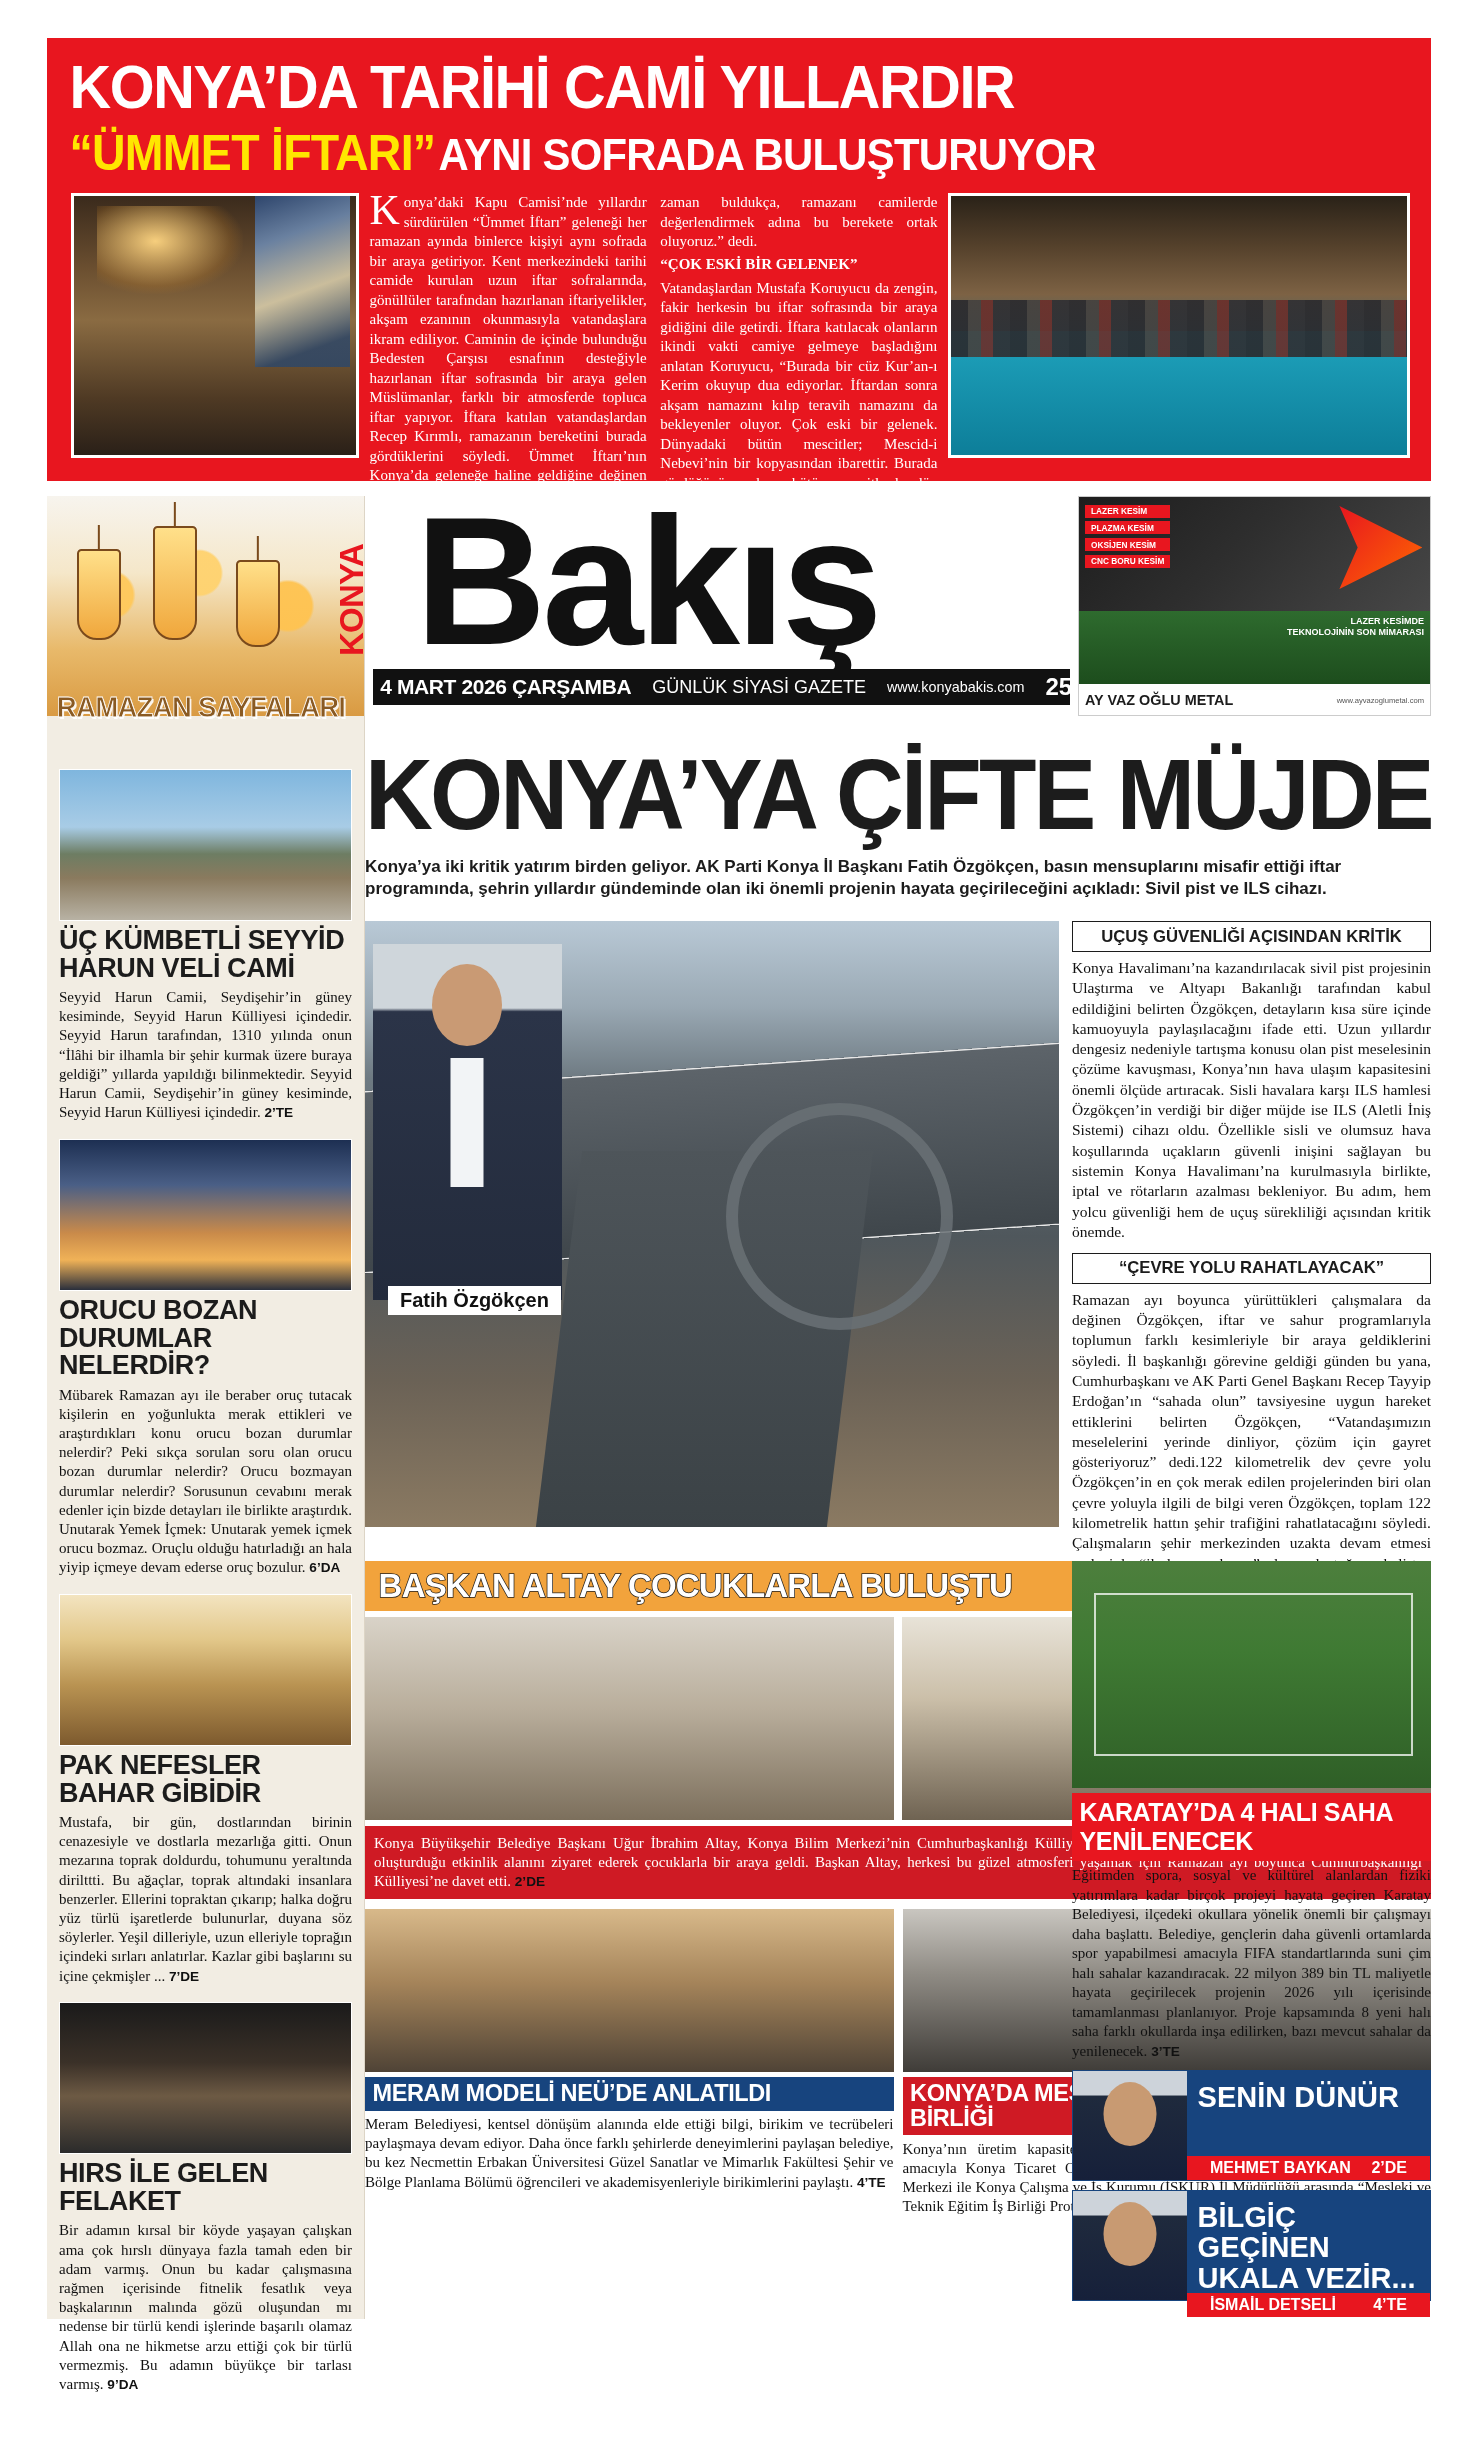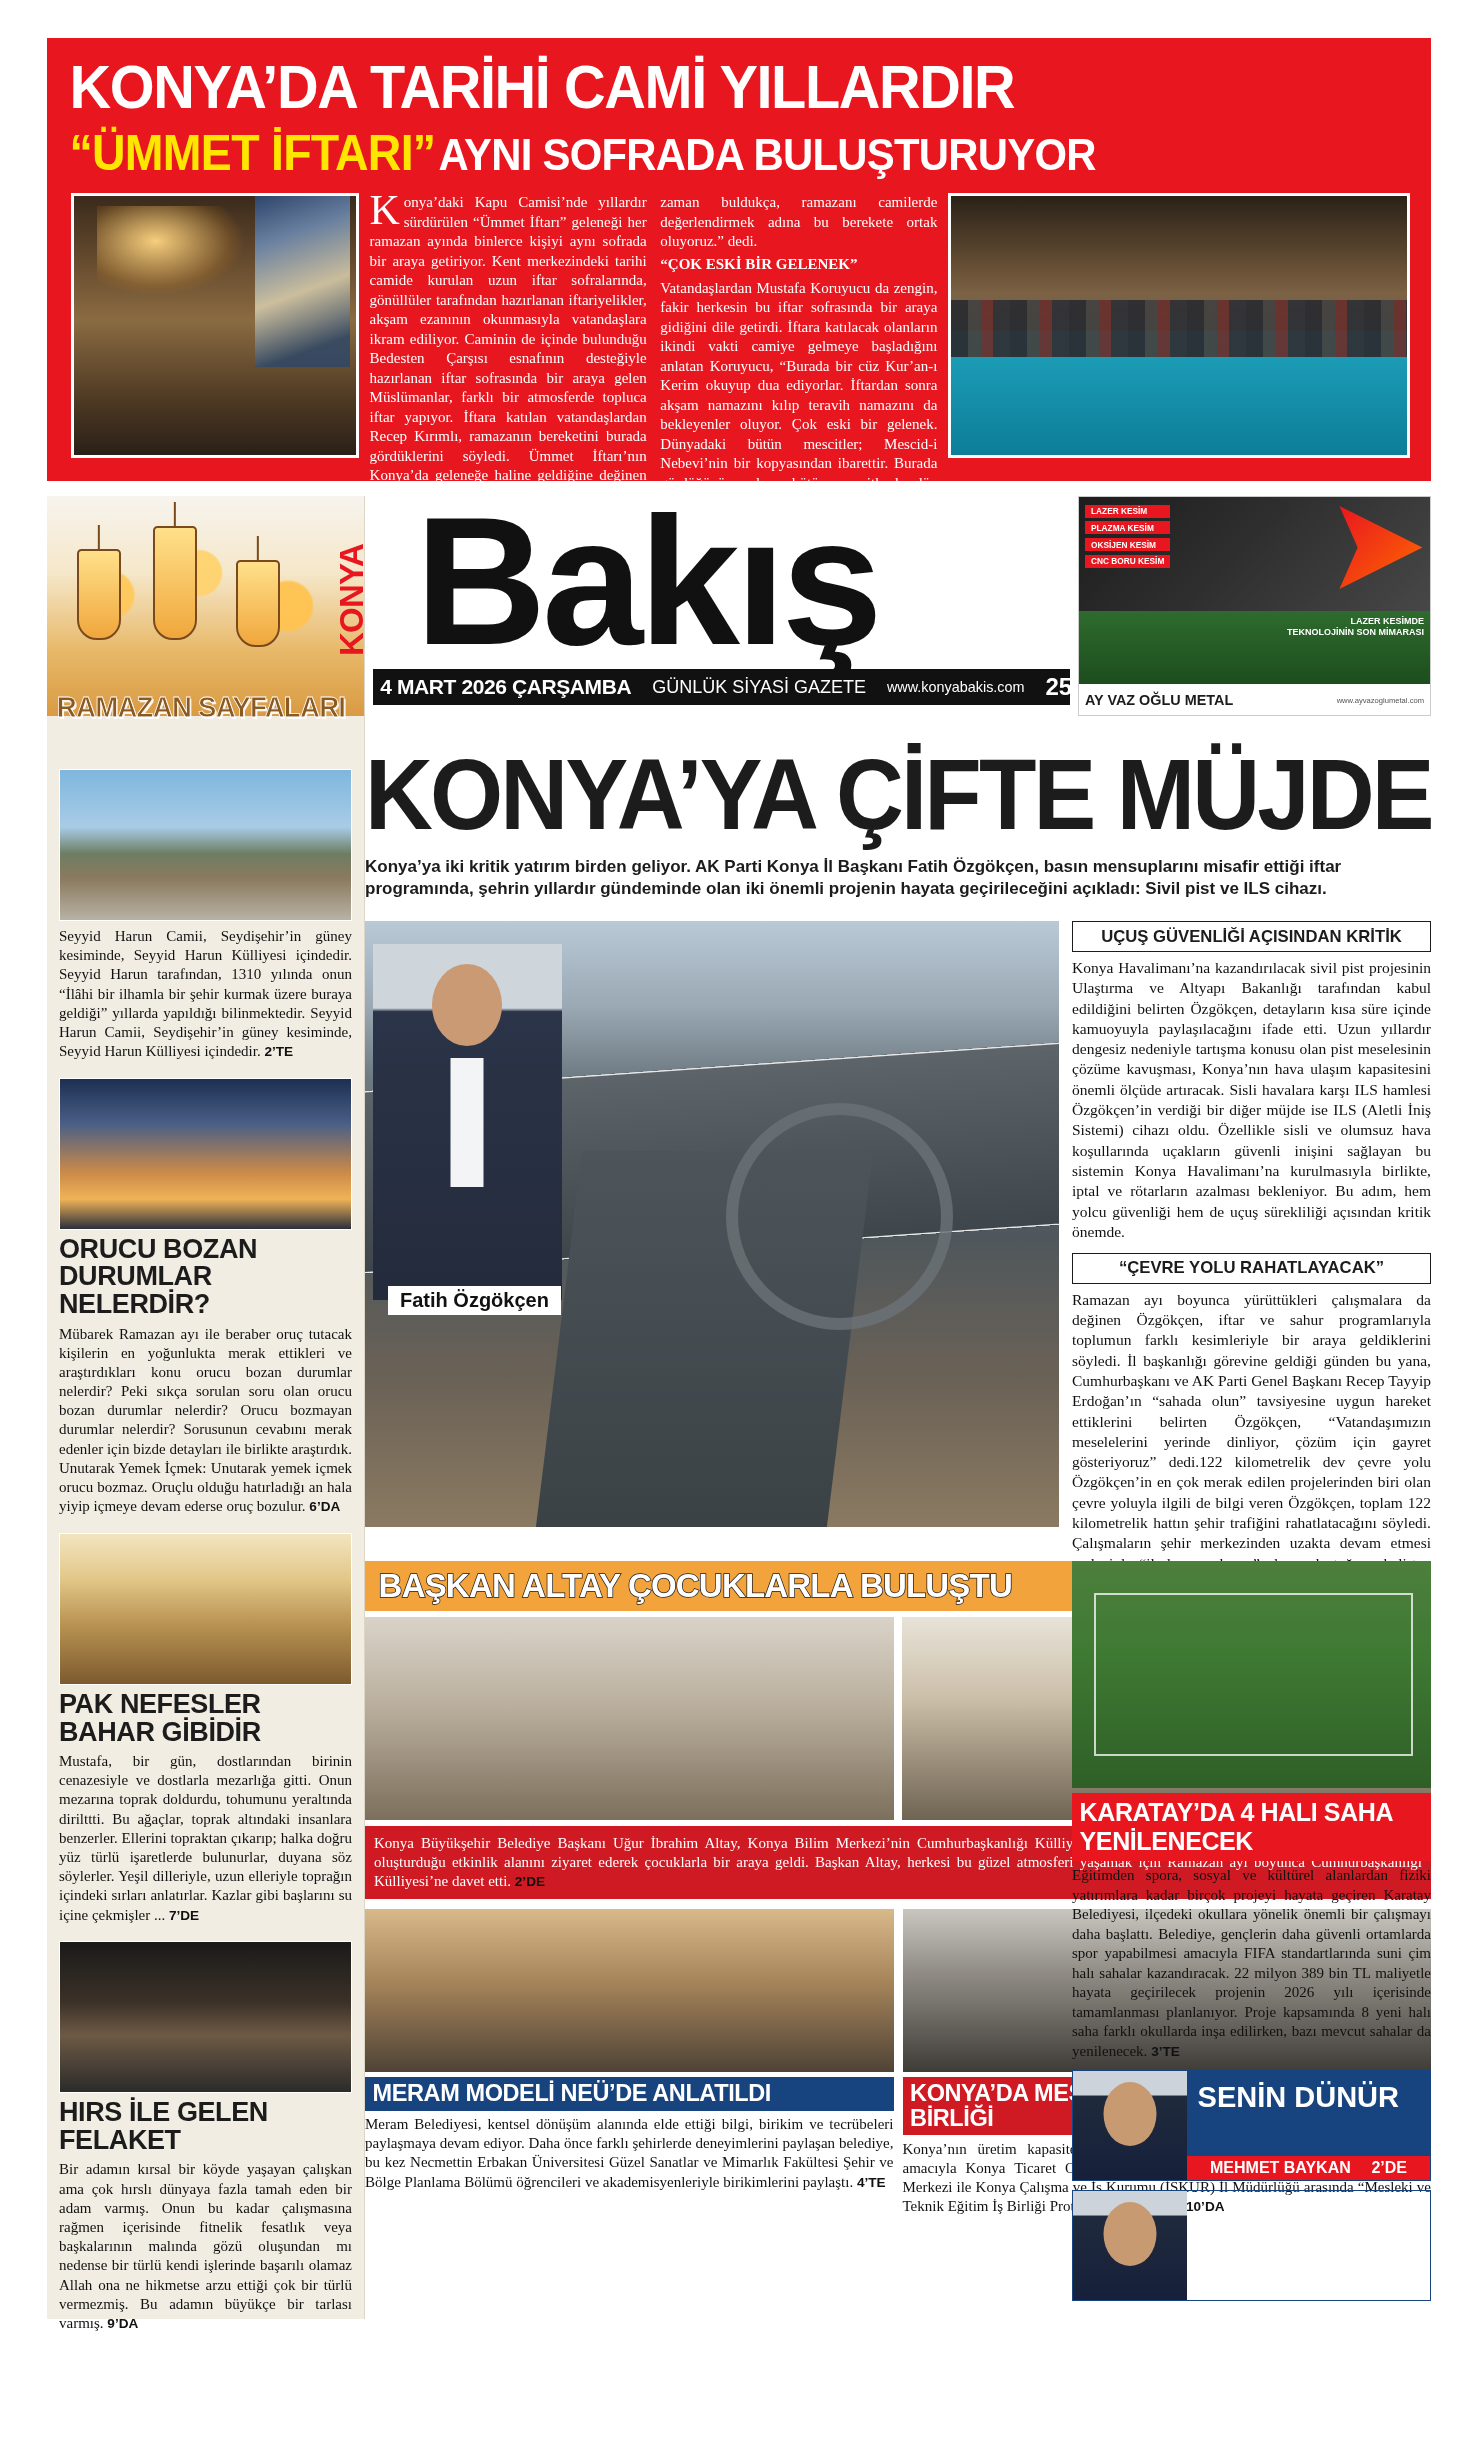--- a/index.html
+++ b/index.html
@@ -634,20 +634,21 @@
   <div class="ramazan-strip" style="left:47px; top:496px;">
     <div class="ramazan-top-img">
       <div class="lantern" style="left:30px; top:53px; height:91px;"></div>
       <div class="lantern" style="left:106px; top:30px; height:114px;"></div>
       <div class="lantern" style="left:189px; top:64px; height:87px;"></div>
     </div>
     <div class="ramazan-banner">RAMAZAN SAYFALARI</div>
 
     <div class="side-art" style="margin-top:44px;">
       <div class="side-img img-mosque"></div>
+      <div class="side-title">ÜÇ KÜMBETLİ SEYYİD HARUN VELİ CAMİ</div>
       <div class="side-text">
         <span>Seyyid Harun Camii, Seydişehir’in güney kesiminde, Seyyid Harun Külliyesi içindedir. Seyyid Harun tarafından, 1310 yılında onun “İlâhi bir ilhamla bir şehir kurmak üzere buraya geldiği” yıllarda yapıldığı bilinmektedir. Seyyid Harun Camii, Seydişehir’in güney kesiminde, Seyyid Harun Külliyesi içindedir.</span>
         <span class="ref">2’TE</span>
       </div>
     </div>
 
     <div class="side-art">
       <div class="side-img img-sunset"></div>
       <div class="side-title">ORUCU BOZAN DURUMLAR NELERDİR?</div>
       <div class="side-text">
@@ -786,17 +787,24 @@
         <div class="colbox-title">SENİN DÜNÜR</div>
         <div class="colbox-foot">
           <span class="colbox-name">MEHMET BAYKAN</span>
           <span class="colbox-ref">2’DE</span>
         </div>
       </div>
     </div>
 
     <div class="colbox">
       <div class="colbox-photo"></div>
+      <div class="colbox-body">
+        <div class="colbox-title">BİLGİÇ GEÇİNEN UKALA VEZİR...</div>
+        <div class="colbox-foot">
+          <span class="colbox-name">İSMAİL DETSELİ</span>
+          <span class="colbox-ref">4’TE</span>
+        </div>
+      </div>
     </div>
   </div>
 
 </div>
 
 
 </body></html>

